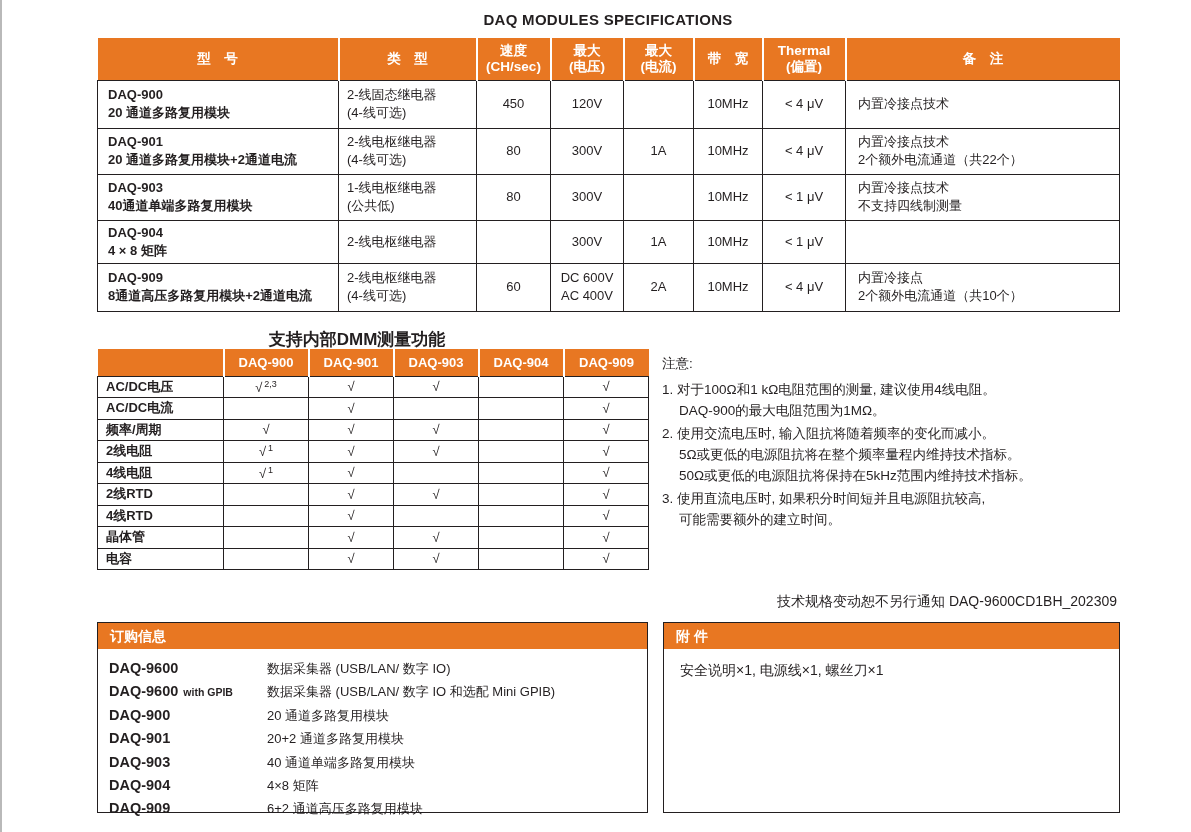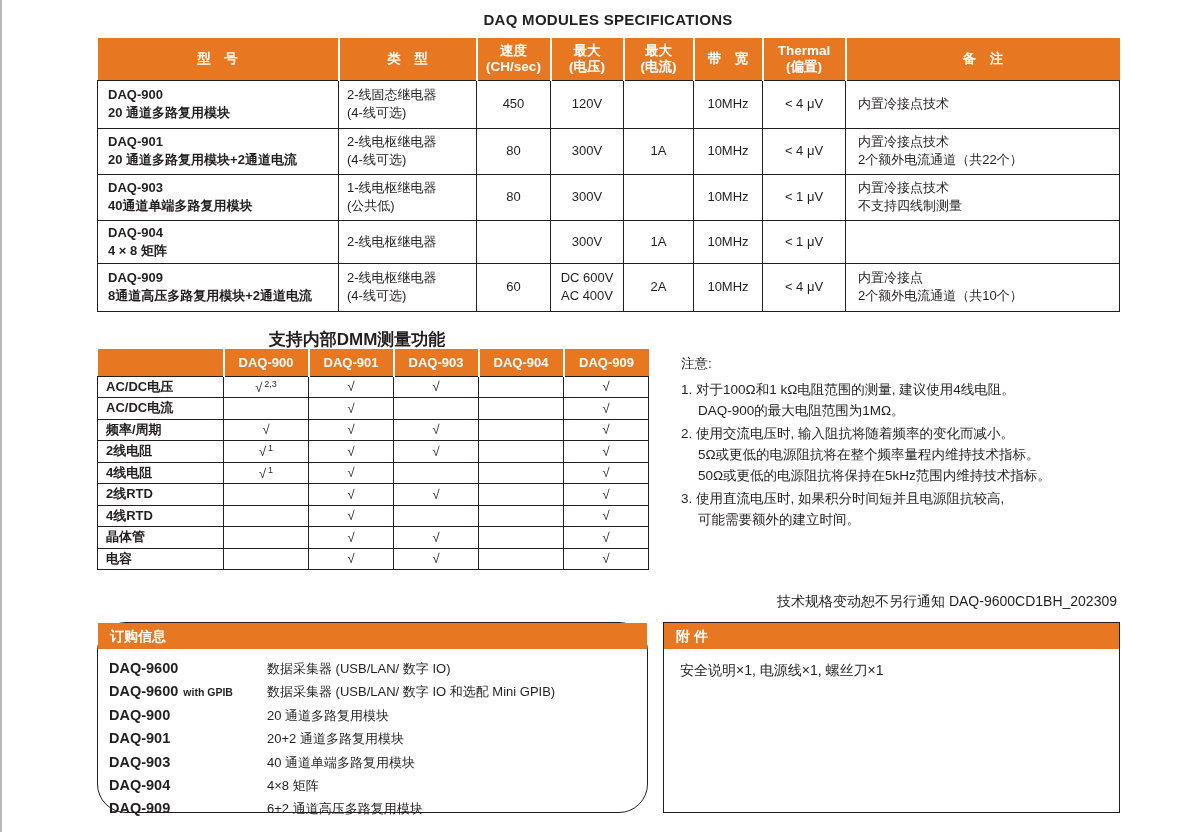--- a/index.html
+++ b/index.html
@@ -59,37 +59,37 @@
   }
   #dmm-table th:first-child { border-left: none; }
   #dmm-table td {
     border: 1px solid #231f20; font-size: 13px; height: 21.5px;
     vertical-align: middle; background: #fff;
   }
   #dmm-table td.label { font-weight: bold; text-align: left; padding-left: 8px; }
   #dmm-table td.mark { text-align: center; }
   #dmm-table sup { font-size: 9px; margin-left: 2px; }
   
-  #notes-panel { position: absolute; left: 681px; top: 355px; width: 448px; font-size: 13.5px; }
+  #notes-panel { position: absolute; left: 662px; top: 355px; width: 448px; font-size: 13.5px; }
   #notes-title { margin-bottom: 6px; }
   .note-item {
     list-style: none; white-space: pre-line; line-height: 21px;
     padding-left: 17px; text-indent: -17px; margin-bottom: 2px;
   }
   
   #footer-note {
     position: absolute; top: 593px; left: 600px; right: 74px;
     text-align: right; font-size: 14px;
   }
   
   .info-box {
     position: absolute; top: 622px; height: 191px;
     border: 1px solid #231f20; background: #fff;
   }
-  #ordering-box { left: 97px; width: 551px; border-radius: 29px; }
+  #ordering-box { left: 97px; width: 551px; }
   #accessories-box { left: 663px; width: 457px; }
   .box-header {
     background: #E87722; color: #fff; font-weight: bold; font-size: 14px;
     height: 26px; line-height: 26px; padding-left: 12px;
   }
   #ordering-list { padding: 8px 0 0 11px; }
   .order-row { display: flex; align-items: baseline; line-height: 22.4px; }
   .order-model { font-size: 14.5px; font-weight: bold; flex-shrink: 0; }
   .order-suffix { font-size: 10.5px; font-weight: bold; margin-left: 5px; }
   .order-model-col { width: 158px; flex-shrink: 0; display: flex; align-items: baseline; }

